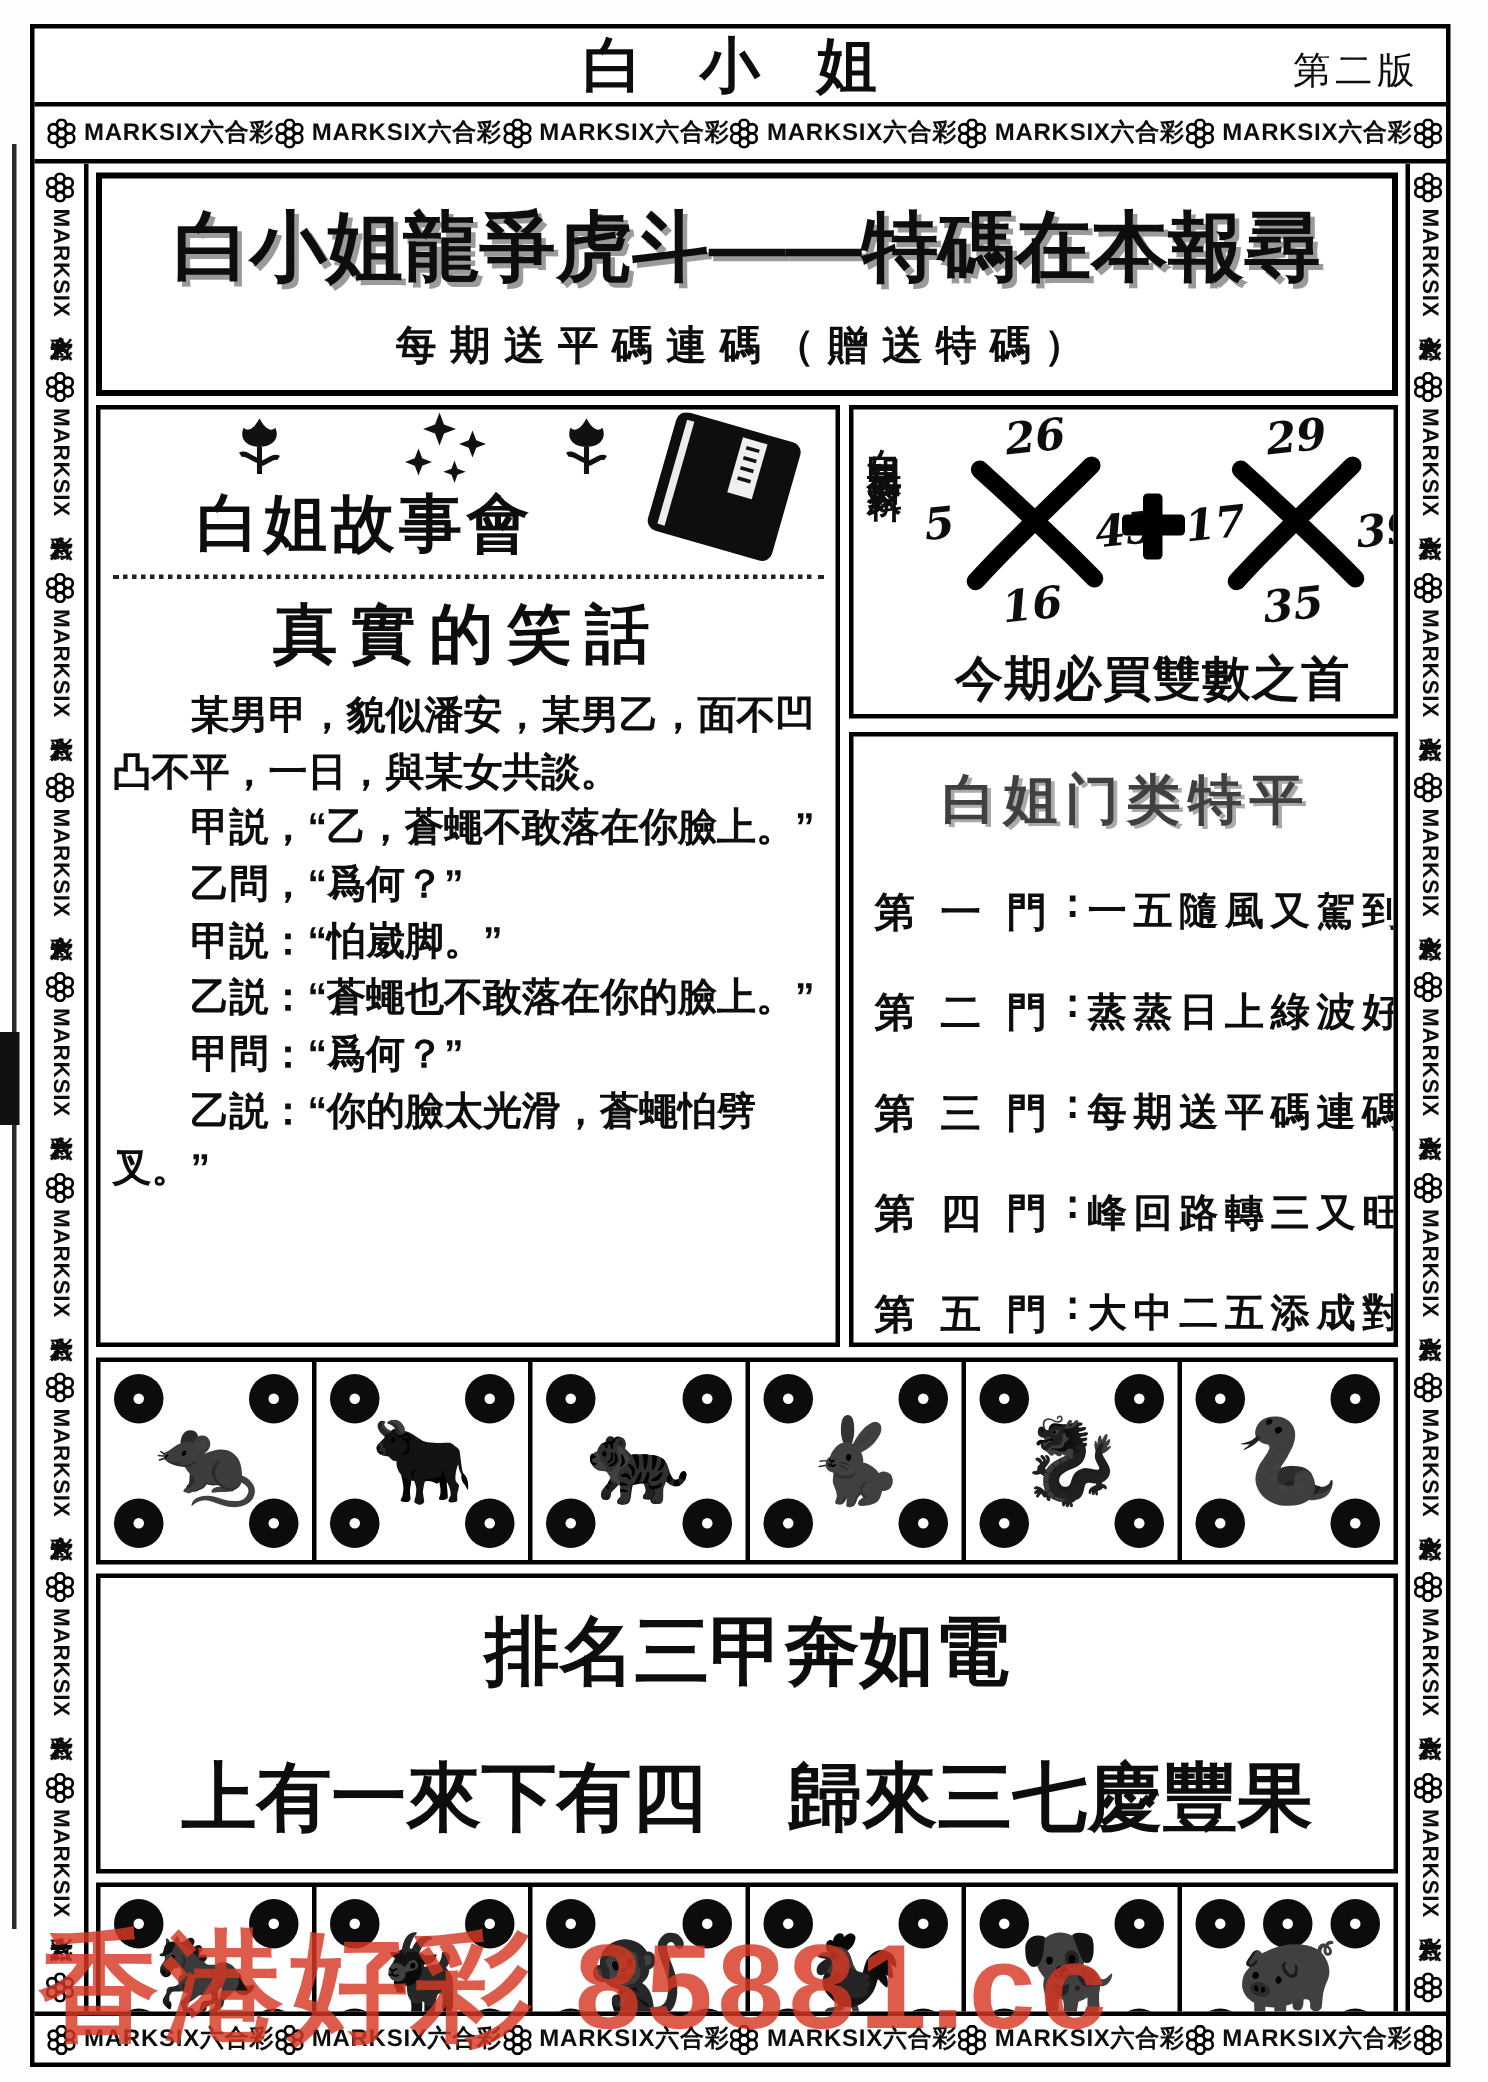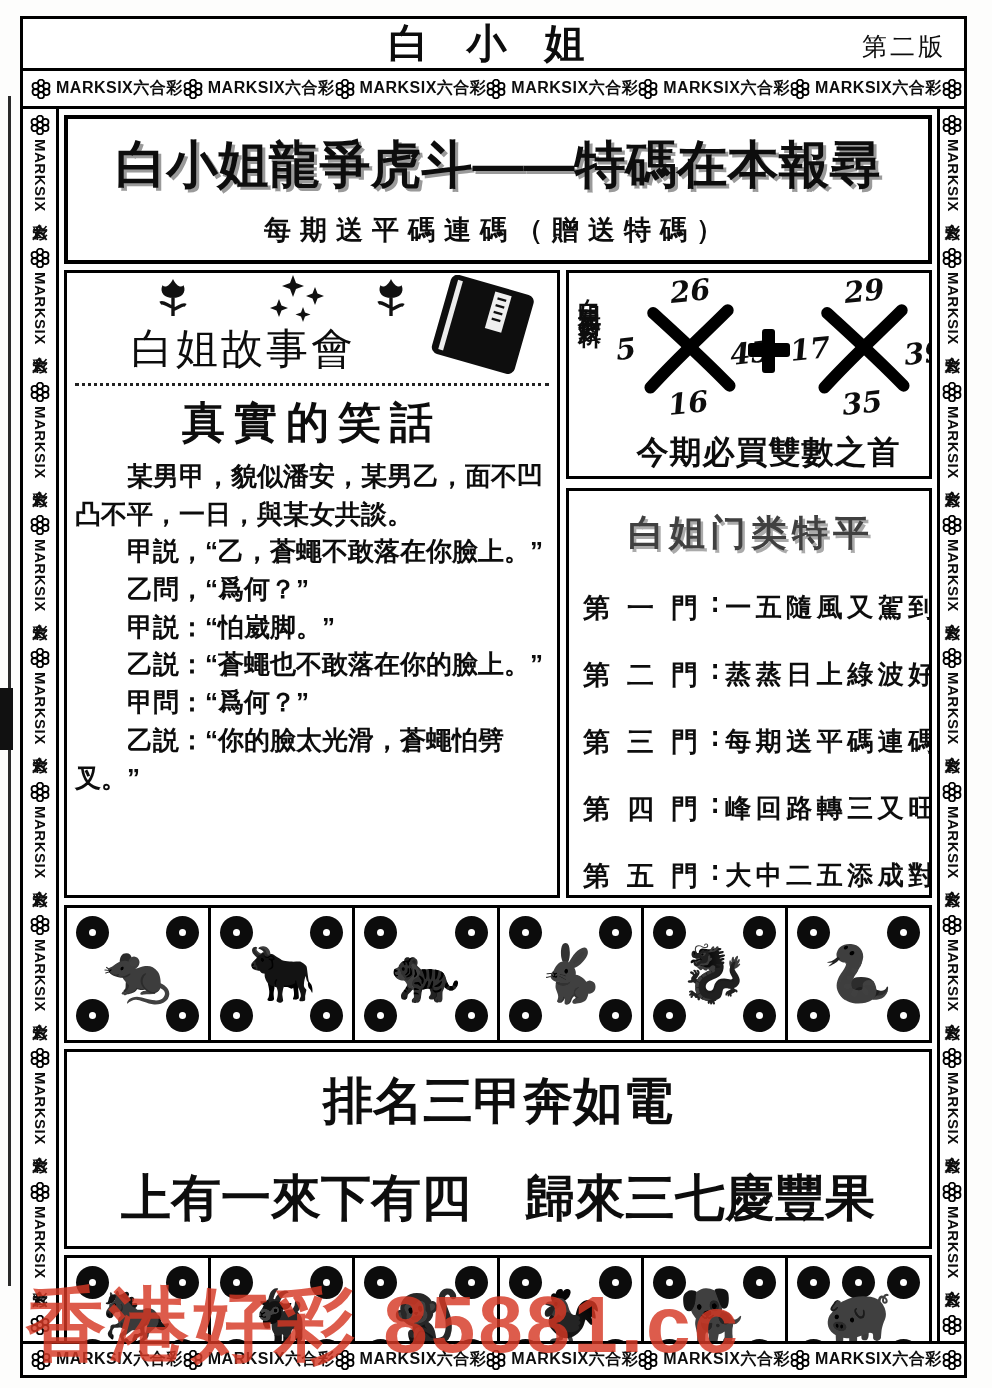--- a/index.html
+++ b/index.html
@@ -46,21 +46,21 @@
 
   .headline-box { border:4px solid #000; text-align:center; padding:12px 2px 12px; }
   .headline-main { font-size:51px; font-weight:900; white-space:nowrap; text-shadow:3px 3px 0 #9a9a9a; }
   .headline-sub { font-size:27px; font-weight:900; letter-spacing:9px; margin-top:12px; }
 
   .two-col { display:flex; gap:6px; margin-top:6px; height:628px; }
 
   
   .story-box { flex:1; border:3px solid #000; overflow:hidden; }
   .story-header { position:relative; height:106px; }
-  .story-name { position:absolute; left:64px; bottom:2px; font-size:42px; font-weight:400; letter-spacing:3px; }
+  .story-name { position:absolute; left:64px; bottom:2px; font-size:42px; font-weight:700; letter-spacing:3px; }
   .tulip-1 { position:absolute; left:88px; top:4px; }
   .sparkle-1 { position:absolute; left:196px; top:0; }
   .tulip-2 { position:absolute; left:306px; top:4px; }
   .book-1 { position:absolute; right:12px; top:2px; }
   .story-divider { border-top:3px dotted #222; margin:4px 8px 2px; }
   .story-title { text-align:center; font-size:43px; font-weight:900; letter-spacing:9px; margin:8px 0 6px; }
   .story-p { margin:0; padding:0 8px; font-size:26px; line-height:1.45; text-indent:2em; font-weight:600; }
 
   
   .right-col { width:366px; display:flex; flex-direction:column; gap:9px; }

